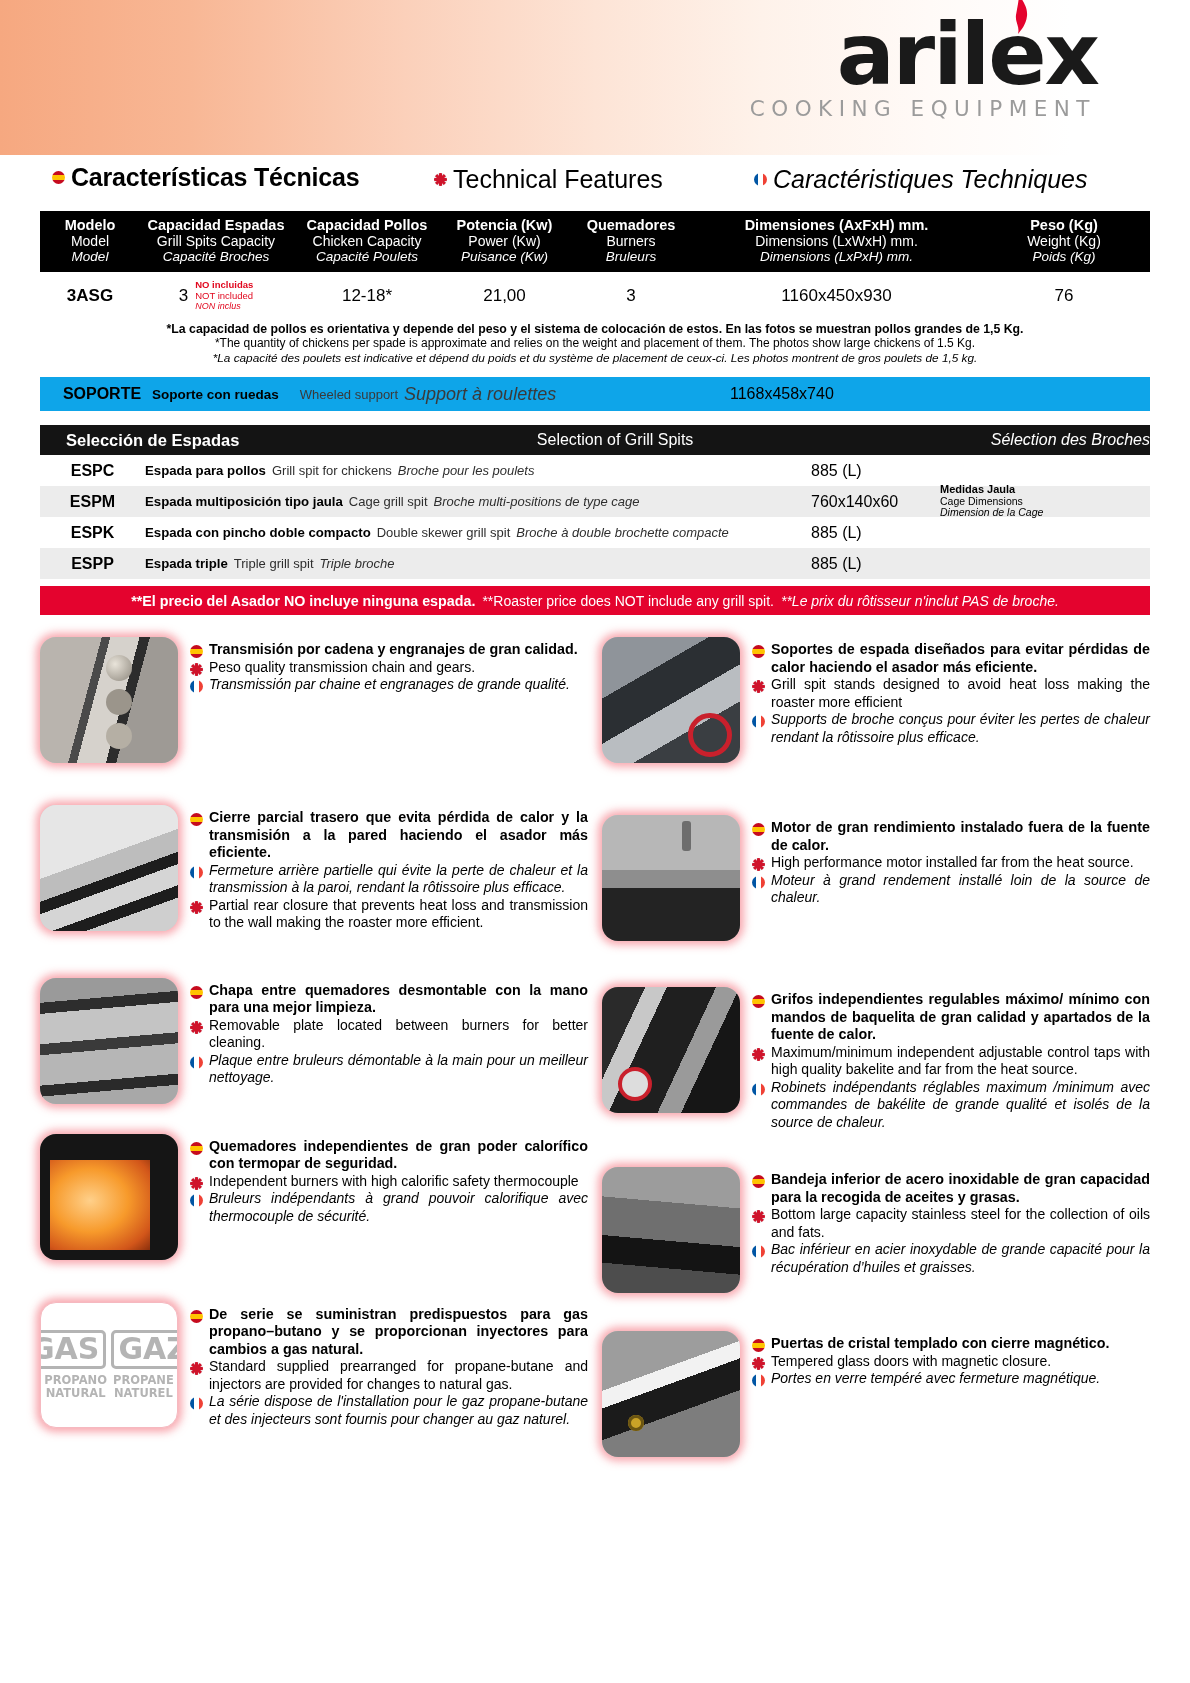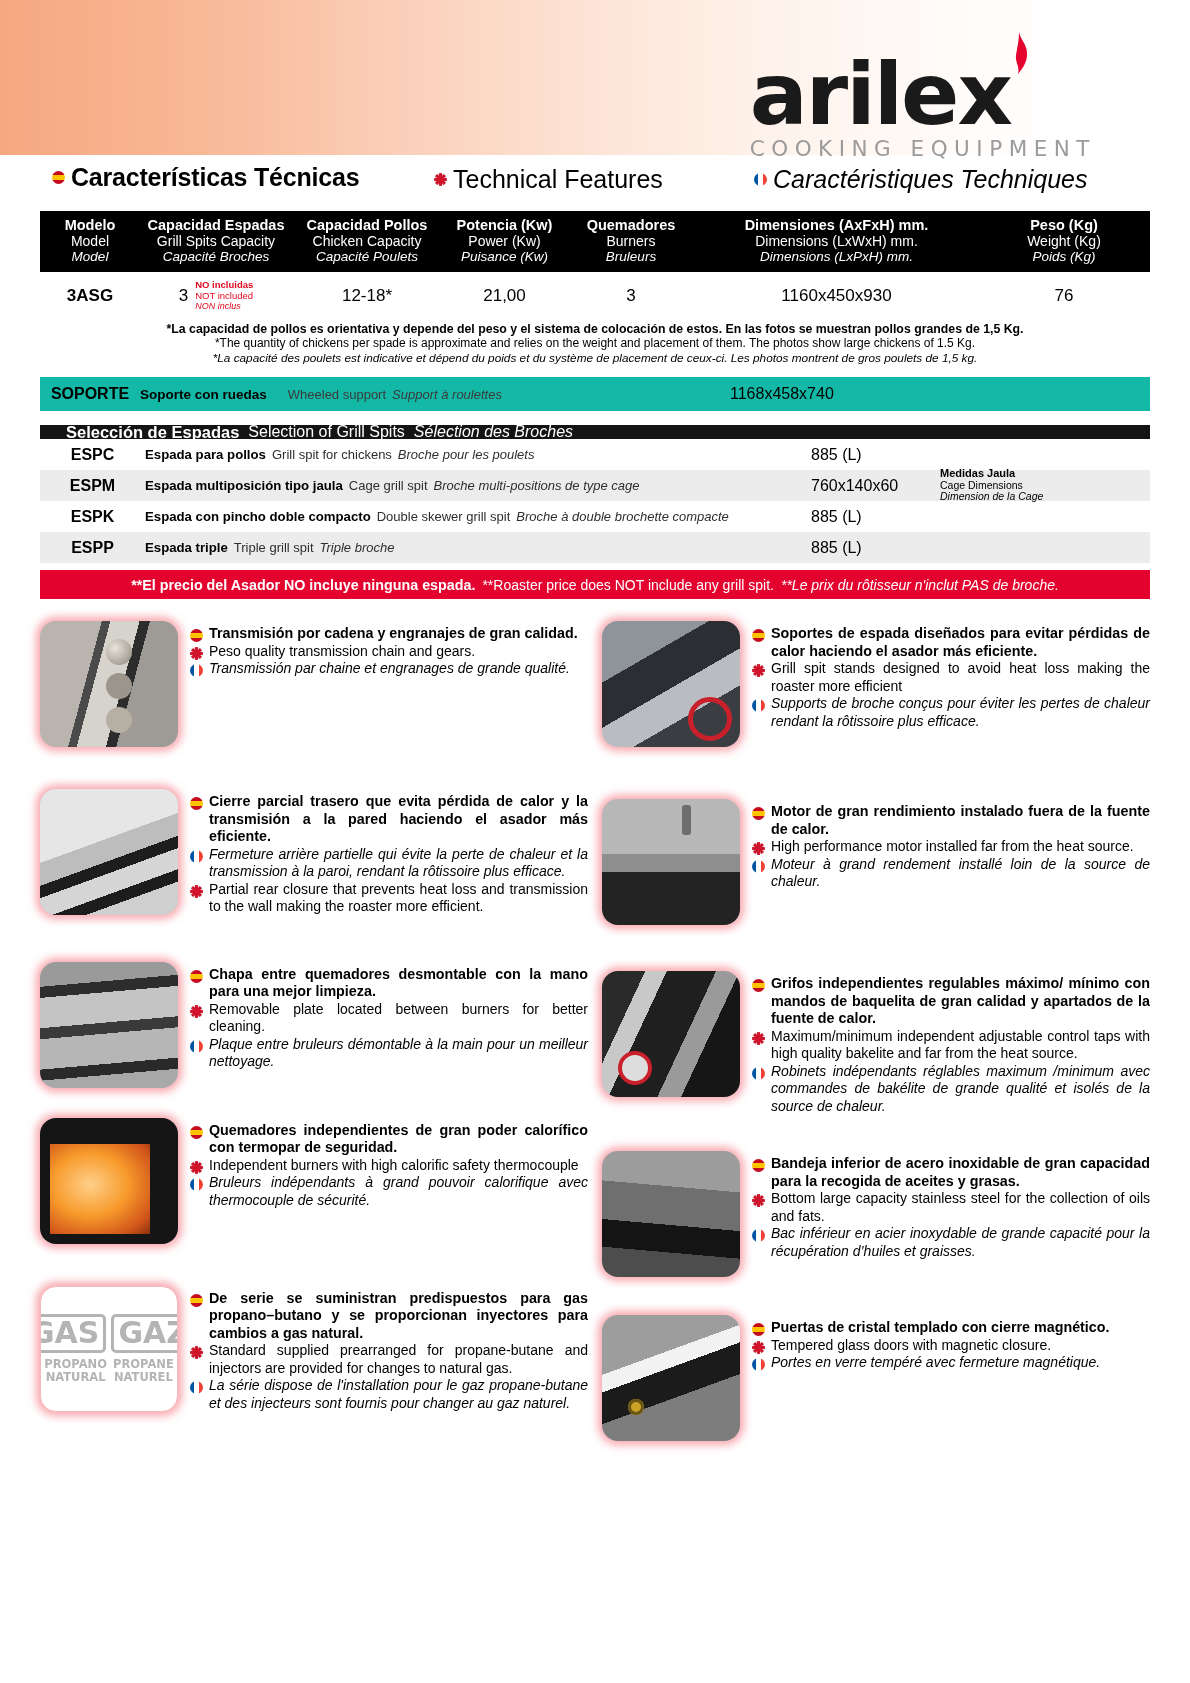--- a/index.html
+++ b/index.html
@@ -18,21 +18,21 @@
     position: relative;
     height: 155px;
     background: linear-gradient(to right,
        #f6a880 0%, #f8b795 16%, #fbd0ba 34%, #fde4d6 50%,
        #fef2ea 64%, #fffaf7 78%, #ffffff 90%, #ffffff 100%);
   }
   .logo-wrap {
     position: absolute;
     right: 92px;
     top: 8px;
-    margin-top: 40px;
+    text-align: right;
   }
   .logo-mark {
     position: relative;
     display: block;
     font-size: 86px;
     line-height: 92px;
     font-weight: 700;
     letter-spacing: -2px;
     color: #1a1a1a;
     font-family: "DejaVu Sans", sans-serif;
@@ -120,32 +120,32 @@
 
   
   .footnotes { margin: 2px 40px 0 40px; text-align: center; }
   .fn1 { font-size: 12.3px; font-weight: 700; line-height: 14.5px; }
   .fn2 { font-size: 12px; font-weight: 400; line-height: 14.5px; }
   .fn3 { font-size: 11.8px; font-style: italic; line-height: 14.5px; }
 
   
   .soporte {
     margin: 12px 40px 0 40px; width: 1110px; height: 34px;
-    background: #14b8a6; display: flex; align-items: center; position: relative;
+    background: #0ea5e9; display: flex; align-items: center; position: relative; padding-left: 12px;
   }
   .soporte .code { width: 100px; text-align: center; font-size: 16px; font-weight: 700; }
   .soporte .d-es { font-size: 13.5px; font-weight: 700; }
   .soporte .d-en { font-size: 13px; margin-left: 21px; color: #3a3a3a; }
-  .soporte .d-fr { font-size: 13px; font-style: italic; margin-left: 6px; color: #3a3a3a; }
+  .soporte .d-fr { font-size: 18px; font-style: italic; margin-left: 6px; color: #3a3a3a; }
   .soporte .dim { position: absolute; left: 690px; font-size: 16px; }
 
   
   .sel-head {
-    margin: 14px 40px 0 40px; width: 1110px; height: 14px;
-    background: #141414; color: #fff; display: flex; align-items: center; padding-left: 26px;
+    margin: 14px 40px 0 40px; width: 1110px; height: 30px;
+    background: #141414; color: #fff; display: flex; align-items: center; padding-left: 26px; justify-content: space-between;
   }
   .sel-head .s-es { font-size: 16.5px; font-weight: 700; }
   .sel-head .s-en { font-size: 16px; margin-left: 9px; }
   .sel-head .s-fr { font-size: 16px; font-style: italic; margin-left: 9px; }
 
   .spit-row {
     margin: 0 40px; width: 1110px; height: 31px;
     display: flex; align-items: center; position: relative;
   }
   .spit-row.alt { background: #ececec; }

